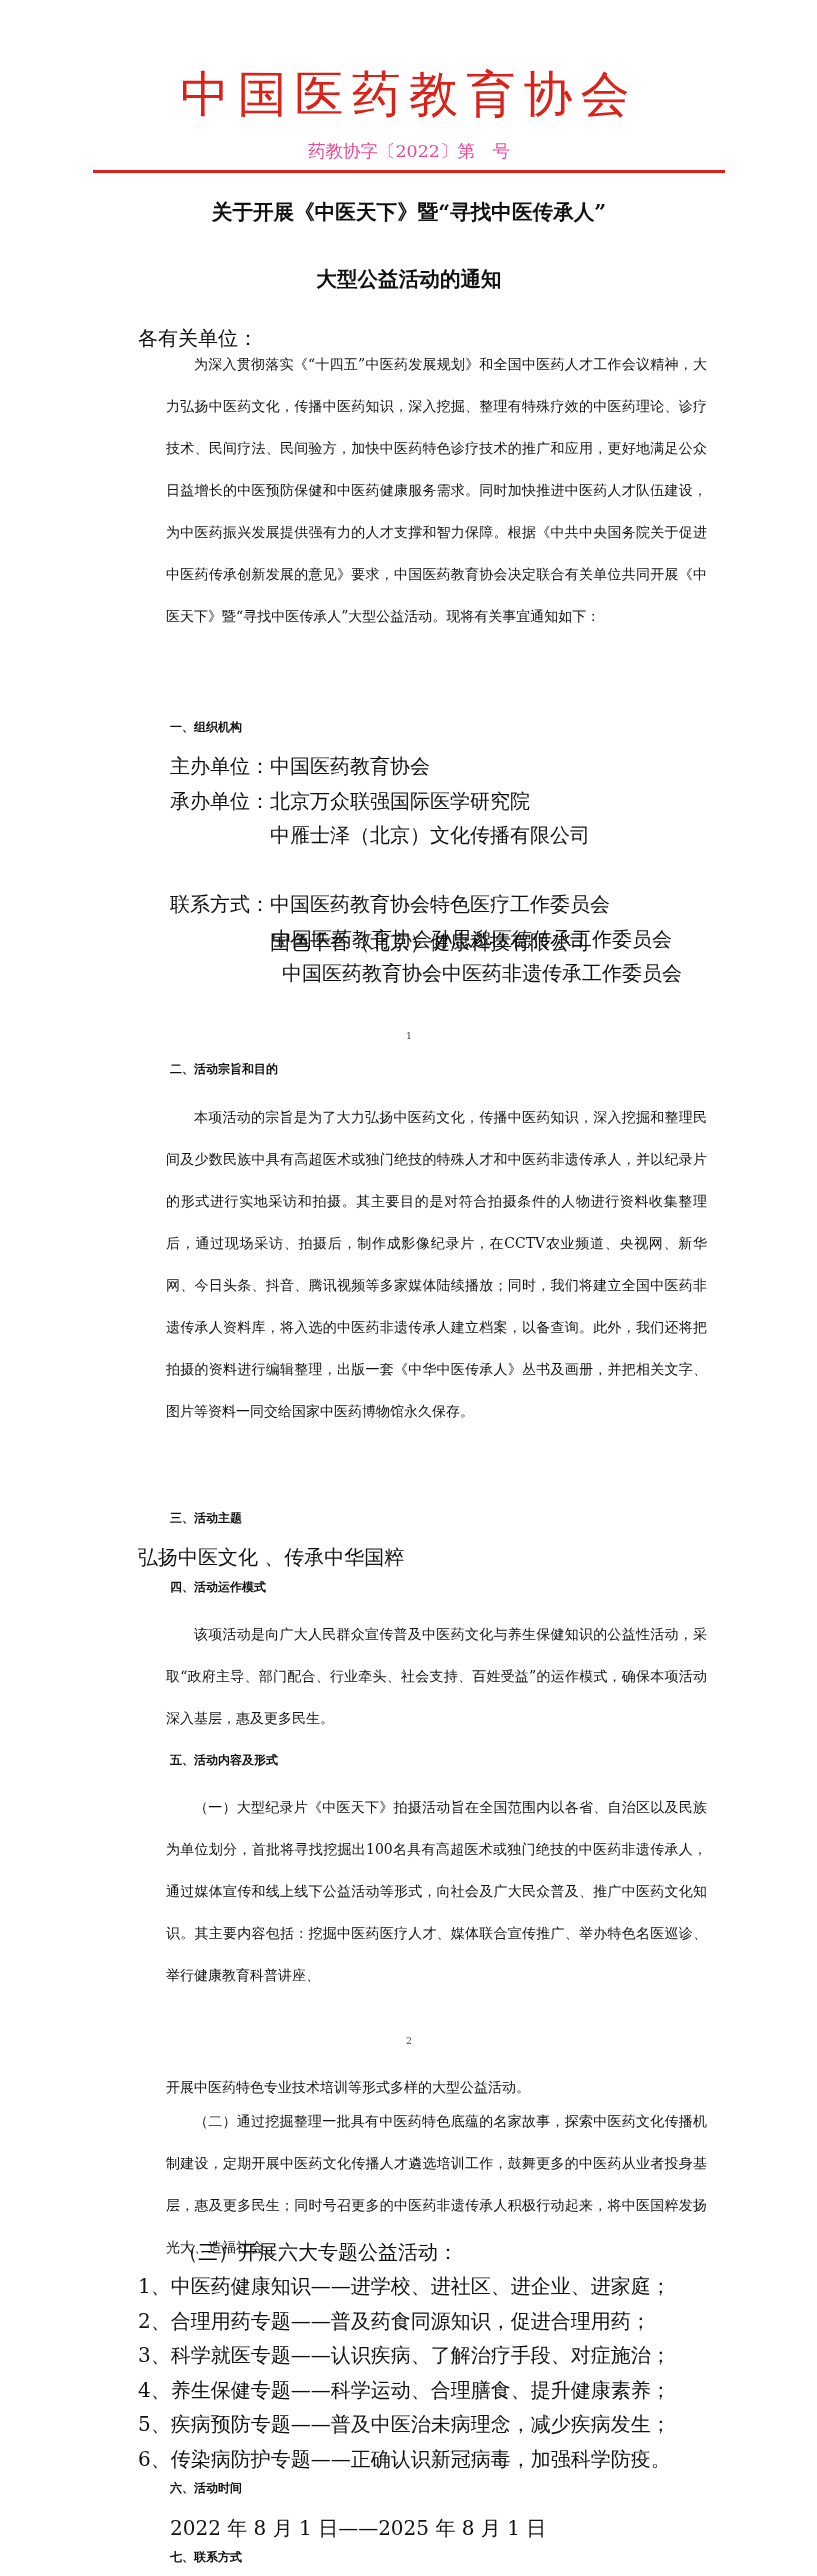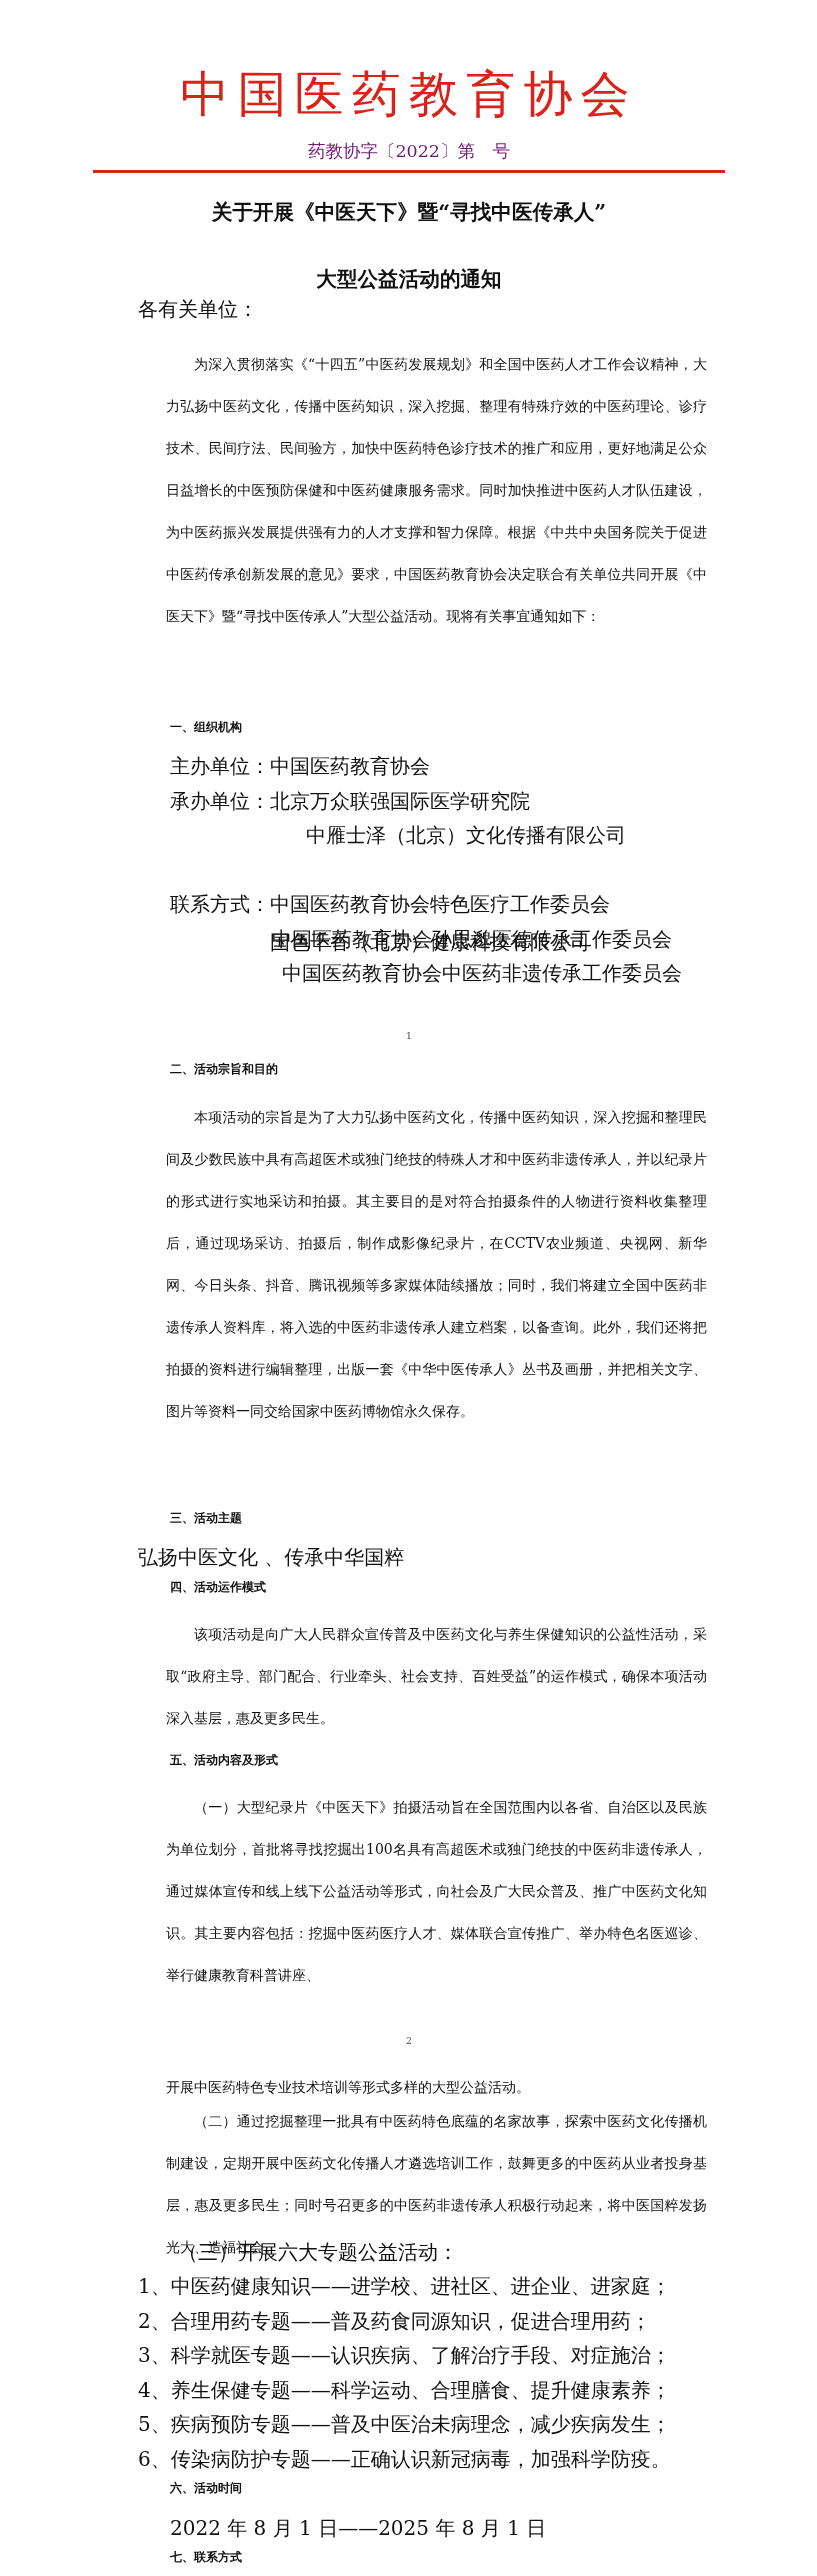--- a/index.html
+++ b/index.html
@@ -1,47 +1,47 @@
 <!DOCTYPE html>
 <html style="font-size:8.2px"><head>
 <meta charset="utf-8">
 <style>
   html, body { margin:0; padding:0; background:#fff; }
   body { width:818px; height:3052px; position:relative; font-family:"DejaVu Serif","Liberation Serif",serif; color:#111; overflow:hidden; }
   .title { position:absolute; left:0; width:818px; top:62px; text-align:center; color:#d9231a; font-size:49px; letter-spacing:8.2px; font-family:"DejaVu Serif","Liberation Serif",serif; }
-  .docno { position:absolute; top:139px; left:0; width:818px; text-align:center; font-size:17.5px; color:#701a75; }
+  .docno { position:absolute; top:139px; left:0; width:818px; text-align:center; font-size:17.5px; color:#ec4899; }
   .redline { position:absolute; top:170px; left:93px; width:632px; height:2.6px; background:#d9231a; }
   .h-notice { position:absolute; left:0; width:818px; text-align:center; font-size:20.6px; font-weight:bold; }
   .txt { position:absolute; left:138px; width:541px; font-size:14px; line-height:42px; text-align:justify;margin-left:28px; }
   .line { position:absolute; font-size:20px; white-space:nowrap; }
   .sec { position:absolute; left:170px; font-size:12px; font-weight:bold; white-space:nowrap; }
   .pno { position:absolute; left:0; width:818px; text-align:center; font-size:9.3px; color:#444; }
   .indent { text-indent:2em; }
 </style>
 </head>
 <body>
 
 <div>
 
   <div class="title">中国医药教育协会</div>
   <div class="docno">药教协字〔2022〕第　号</div>
   <div class="redline"></div>
 
   <div class="h-notice" style="top:198px;">关于开展《中医天下》暨“寻找中医传承人”</div>
   <div class="h-notice" style="top:265px;">大型公益活动的通知</div>
 
-  <div class="line" style="left:138px; top:296px;">各有关单位：</div>
+  <div class="line" style="left:138px; top:325px;">各有关单位：</div>
   <div class="txt indent" style="top:343px;">为深入贯彻落实《“十四五”中医药发展规划》和全国中医药人才工作会议精神，大力弘扬中医药文化，传播中医药知识，深入挖掘、整理有特殊疗效的中医药理论、诊疗技术、民间疗法、民间验方，加快中医药特色诊疗技术的推广和应用，更好地满足公众日益增长的中医预防保健和中医药健康服务需求。同时加快推进中医药人才队伍建设，为中医药振兴发展提供强有力的人才支撑和智力保障。根据《中共中央国务院关于促进中医药传承创新发展的意见》要求，中国医药教育协会决定联合有关单位共同开展《中医天下》暨“寻找中医传承人”大型公益活动。现将有关事宜通知如下：</div>
 
   <div class="sec" style="top:719px;">一、组织机构</div>
   <div class="line" style="left:170px; top:753px;">主办单位：</div>
   <div class="line" style="left:270px; top:753px;">中国医药教育协会</div>
   <div class="line" style="left:170px; top:788px;">承办单位：</div>
   <div class="line" style="left:270px; top:788px;">北京万众联强国际医学研究院</div>
-  <div class="line" style="left:270px; top:822px;margin-left:36px;">中雁士泽（北京）文化传播有限公司</div>
+  <div class="line" style="left:270px; top:822px;">中雁士泽（北京）文化传播有限公司</div>
   <div class="line" style="left:270px; top:887px;margin-top:42px;">国色千香（北京）健康科技有限公司</div>
   <div class="line" style="left:170px; top:891px;">联系方式：</div>
   <div class="line" style="left:270px; top:891px;">中国医药教育协会特色医疗工作委员会</div>
   <div class="line" style="left:272px; top:926px;text-align:center;">中国医药教育协会孙思邈医德传承工作委员会</div>
   <div class="line" style="left:270px; top:960px;margin-left:12px;">中国医药教育协会中医药非遗传承工作委员会</div>
 
   <div class="pno" style="top:1030px;">1</div>
 
   <div class="sec" style="top:1061px;">二、活动宗旨和目的</div>
   <div class="txt indent" style="top:1096px;">本项活动的宗旨是为了大力弘扬中医药文化，传播中医药知识，深入挖掘和整理民间及少数民族中具有高超医术或独门绝技的特殊人才和中医药非遗传承人，并以纪录片的形式进行实地采访和拍摄。其主要目的是对符合拍摄条件的人物进行资料收集整理后，通过现场采访、拍摄后，制作成影像纪录片，在CCTV农业频道、央视网、新华网、今日头条、抖音、腾讯视频等多家媒体陆续播放；同时，我们将建立全国中医药非遗传承人资料库，将入选的中医药非遗传承人建立档案，以备查询。此外，我们还将把拍摄的资料进行编辑整理，出版一套《中华中医传承人》丛书及画册，并把相关文字、图片等资料一同交给国家中医药博物馆永久保存。</div>

